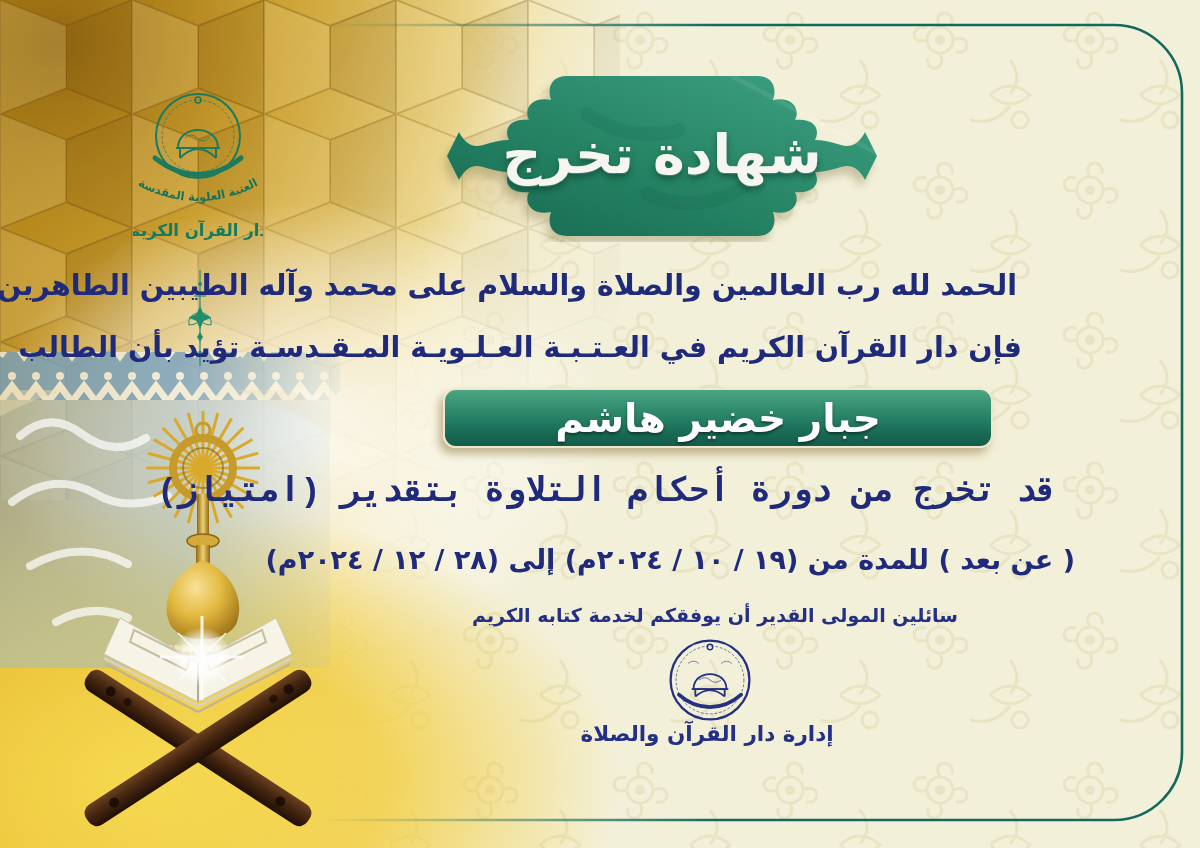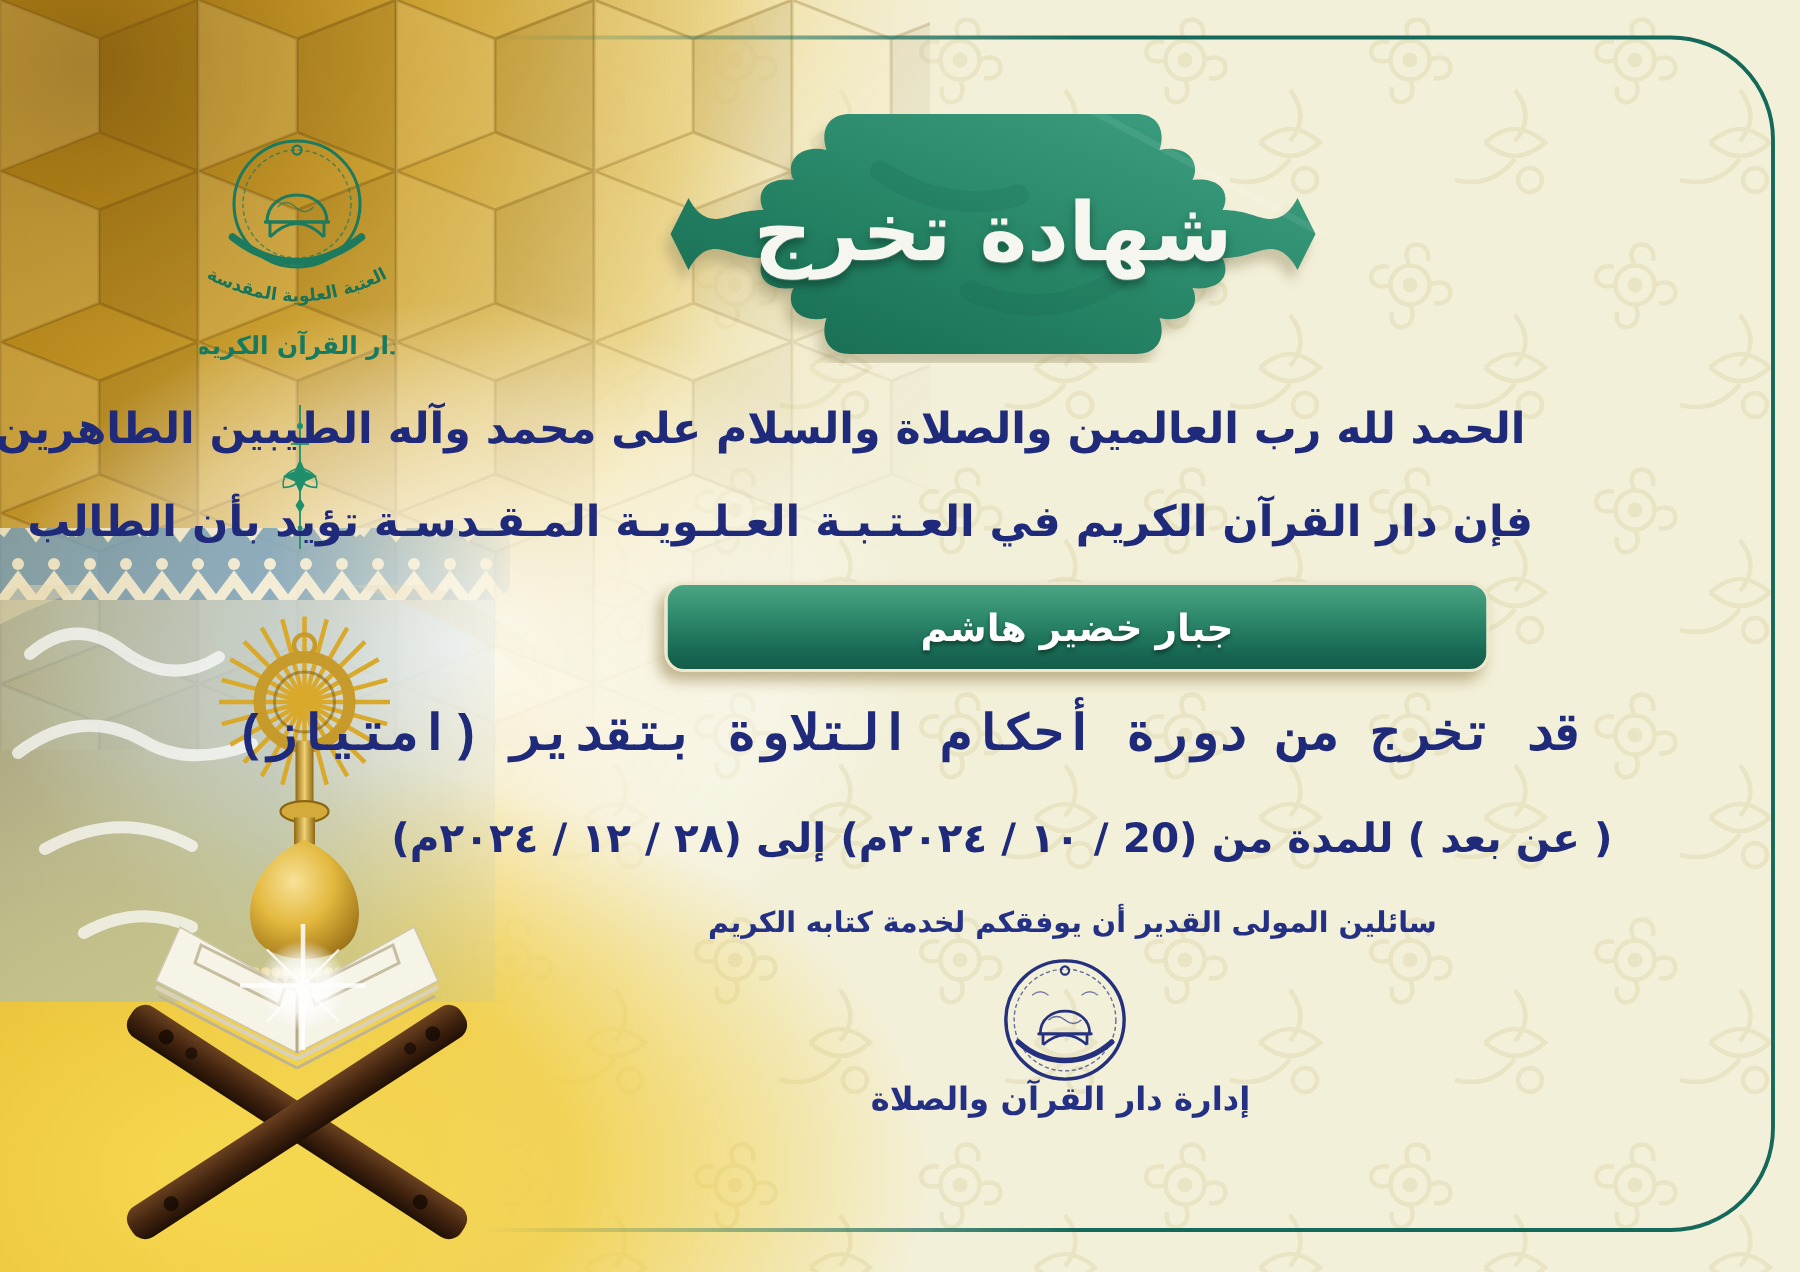--- a/index.html
+++ b/index.html
@@ -30,21 +30,21 @@
   .issuer  {left:307px;top:719px;font-size:21.5px;line-height:30px;color:#233084;}
   
   .name-banner{
     position:absolute;left:443px;top:388px;width:550px;height:60px;
     border-radius:13px;border:2px solid #ece7cd;box-sizing:border-box;
     background:linear-gradient(to bottom,#4aa583 0%,#2a8468 45%,#176853 80%,#145c49 100%);
     box-shadow:-4px 6px 9px rgba(150,128,74,.55);
     display:flex;align-items:center;justify-content:center;
   }
   .name-banner span{
-    direction:rtl;color:#ffffff;font-size:25px;font-weight:bold;
+    direction:rtl;color:#ffffff;font-size:39px;font-weight:bold;
     text-shadow:0 2px 3px rgba(0,0,0,.45);white-space:nowrap;
   }
   
   .org-logo{position:absolute;left:133px;top:90px;width:130px;height:160px;}
   .logo-ornament{position:absolute;left:182px;top:270px;width:36px;height:96px;}
   .footer-seal{position:absolute;left:666px;top:636px;width:88px;height:88px;}
 </style>
 </head>
 <body>
 
@@ -308,21 +308,21 @@
   </svg>
 
   <div class="line praise" dir="rtl">الحمد لله رب العالمين والصلاة والسلام على محمد وآله الطيبين الطاهرين وبعد:</div>
   <div class="line intro" dir="rtl">فإن دار القرآن الكريم في العـتـبـة العـلـويـة المـقـدسـة تؤيد بأن الطالب</div>
 
   <div class="name-banner">
     <span dir="rtl">جبار خضير هاشم</span>
   </div>
 
   <div class="line result" dir="rtl">قد تخرج من دورة أحكام التلاوة بتقدير (امتياز)</div>
-  <div class="line period" dir="rtl">( عن بعد ) للمدة من (20 / ١٠ / ٢٠٢٤م) إلى (٢٨ / ١٢ / ٢٠٢٤م)</div>
+  <div class="line period" dir="rtl">( عن بعد ) للمدة من (١٩ / ١٠ / ٢٠٢٤م) إلى (٢٨ / ١٢ / ٢٠٢٤م)</div>
   <div class="line blessing" dir="rtl">سائلين المولى القدير أن يوفقكم لخدمة كتابه الكريم</div>
 
   <svg class="footer-seal" viewBox="0 0 96 96">
     <g stroke="#25307e" fill="none">
       <circle cx="48" cy="48" r="43" stroke-width="2.5"></circle>
       <circle cx="48" cy="48" r="37" stroke-width="1" stroke-dasharray="3 2" opacity="0.7"></circle>
       <circle cx="48" cy="12" r="3" stroke-width="1.5"></circle>
       <path d="M30 58 C30 36 66 36 66 58 Z" stroke-width="2"></path>
       <path d="M28 58 H68 M32 58 V66 M64 58 V66 M32 66 Q48 52 64 66" stroke-width="2"></path>
       <path d="M36 48 q6 -5 12 0 q6 5 12 0" stroke-width="1" opacity="0.7"></path>

